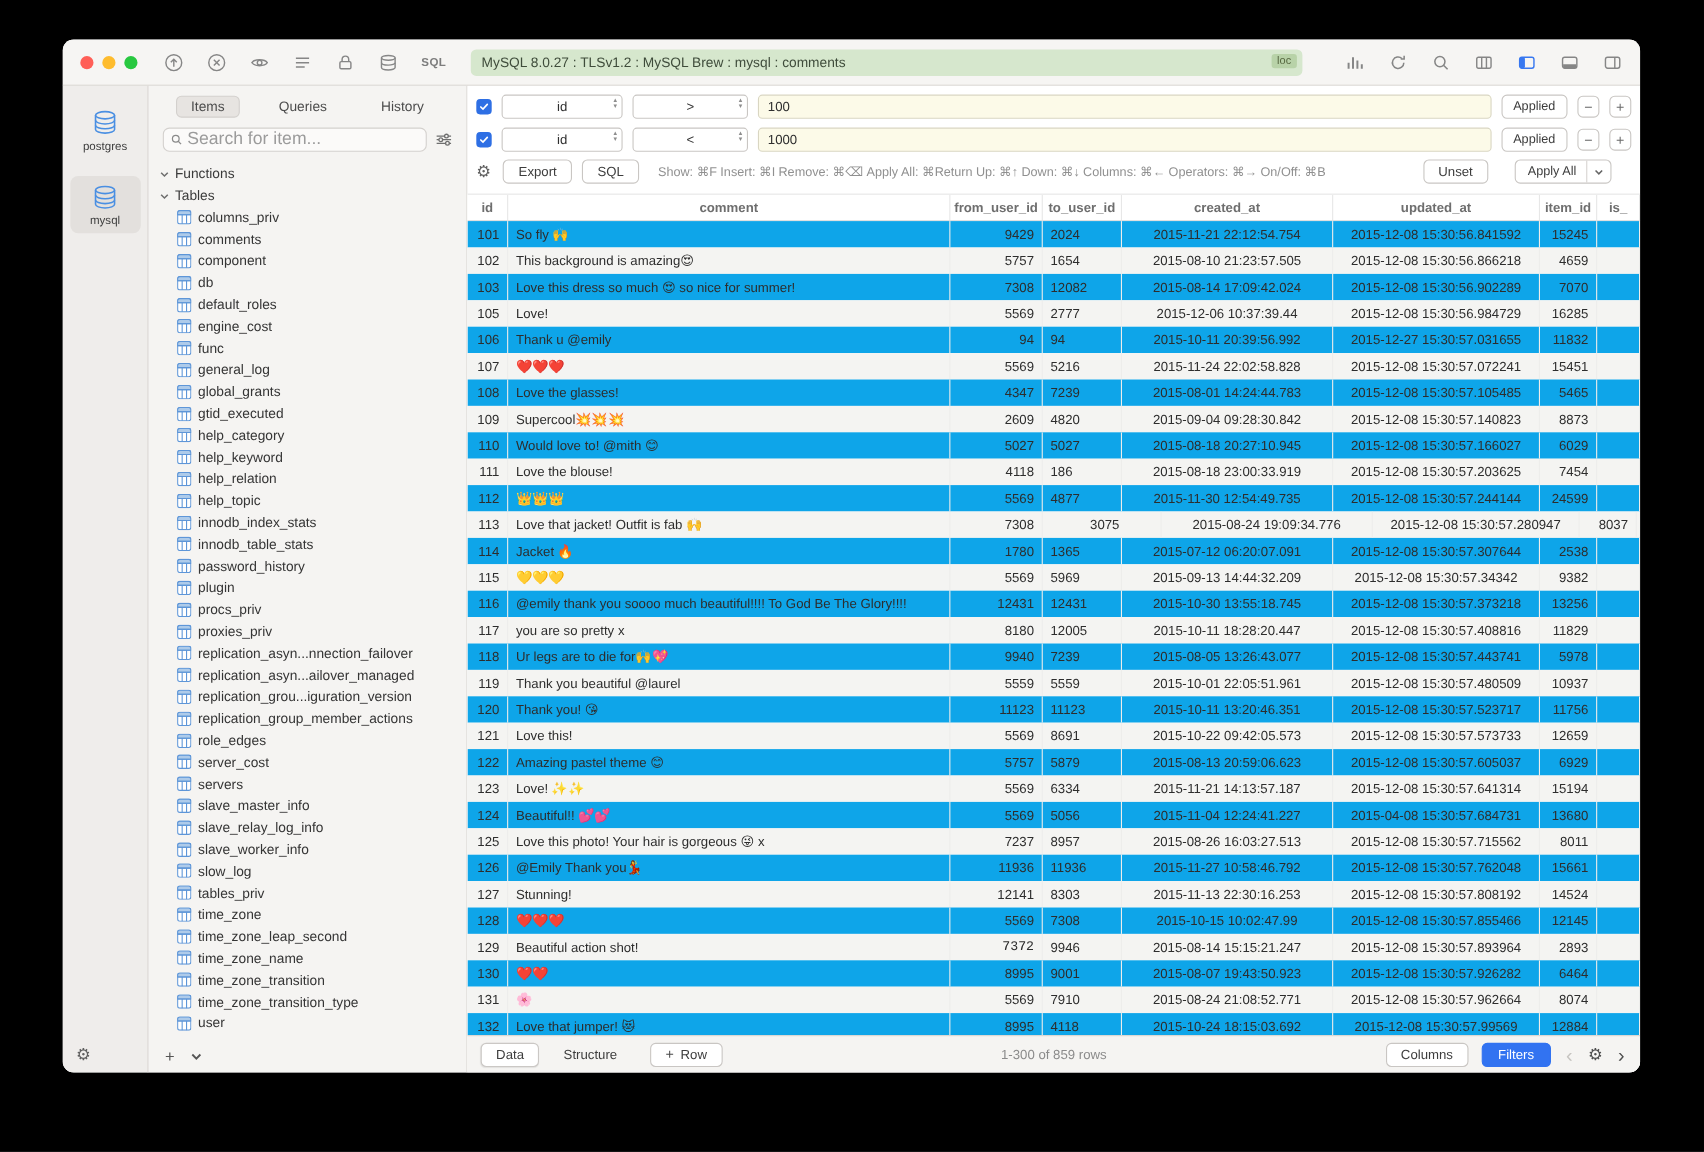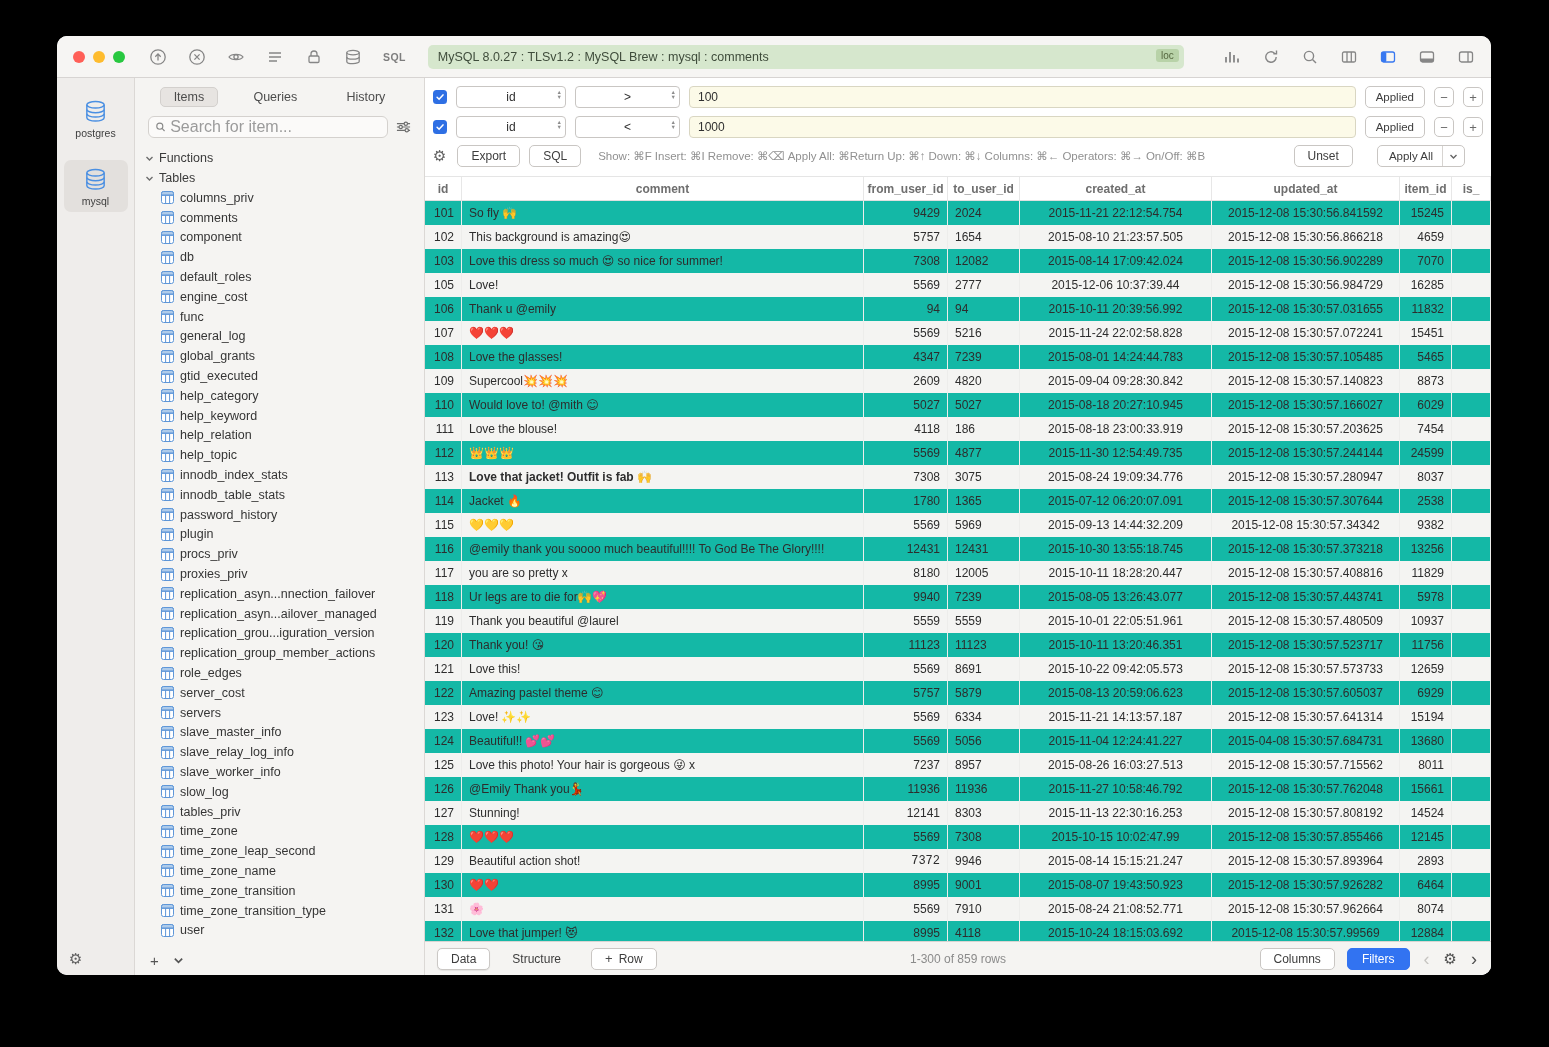--- a/index.html
+++ b/index.html
@@ -50,21 +50,21 @@
 .toolbar-gear{font-size:15px;color:#606060;margin-right:2px}
 .shortcuts{flex:1;display:flex;gap:3px;overflow:hidden;font-size:11.5px;color:#909090;white-space:nowrap;margin-left:8px}
 .unset{margin-left:auto}
 .applyall{display:flex;align-items:center;padding:0;margin-left:15px}
 .applyall .lab{padding:0 9px 0 11px}
 .applyall .sep{width:1px;height:20px;background:#d7d4d1}
 .applyall .chev{padding:0 6px;color:#666;display:flex;align-items:center}
 .grid-header{margin-top:9px;height:25px;flex:0 0 25px;display:flex;border-top:1px solid #e5e5e5;border-bottom:1px solid #e0e0e0;background:#fff;overflow:hidden}
 .hcell{display:flex;align-items:center;justify-content:center;font-size:12px;font-weight:bold;color:#6e6e6e;border-right:1px solid #e7e7e7;overflow:hidden;white-space:nowrap;flex-shrink:0}
 .grid-body{flex:1;overflow:hidden}
-.trow{height:24px;display:flex;background:#14b8a6;overflow:hidden}
+.trow{height:24px;display:flex;background:#0ea5e9;overflow:hidden}
 .trow.alt{background:#f4f4f2}
 .tcell{display:flex;align-items:center;font-size:12px;color:#2d2d2d;border-right:1px solid #ededeb;overflow:hidden;white-space:nowrap;padding:0 7px;flex-shrink:0}
 .a-right{justify-content:flex-end}.a-center{justify-content:center}.a-left{justify-content:flex-start}
 .bottombar{height:34px;flex:0 0 34px;background:#f5f4f2;border-top:1px solid #d8d5d2;display:flex;align-items:center;padding:0 12px;position:relative}
 .bb-left{display:flex;align-items:center;gap:8px}
 .seg{height:22px;display:flex;align-items:center;font-size:12px;color:#3d3d3d;padding:0 13px;border:1px solid transparent;border-radius:5px}
 .seg.active{background:#fff;border-color:#cbc8c5;box-shadow:0 .5px 1px rgba(0,0,0,.08)}
 .addrow{display:flex;align-items:center;gap:6px;margin-left:8px}
 .addrow .plus{font-size:13px;color:#4a4a4a}
 .bb-count{position:absolute;left:50%;transform:translateX(-50%);font-size:12px;color:#8b8b8b}
@@ -678,21 +678,21 @@
             <div class="tcell a-center" style="width: 188px;">2015-12-08 15:30:56.984729</div>
             <div class="tcell a-right" style="width: 52px;">16285</div>
             <div class="tcell a-left" style="flex: 1 1 0%;"></div>
           </div>
           <div class="trow">
             <div class="tcell a-right" style="width: 37px;">106</div>
             <div class="tcell a-left" style="width: 402px;">Thank u @emily</div>
             <div class="tcell a-right" style="width: 84px;">94</div>
             <div class="tcell a-left" style="width: 72px;">94</div>
             <div class="tcell a-center" style="width: 192px;">2015-10-11 20:39:56.992</div>
-            <div class="tcell a-center" style="width: 188px;">2015-12-08 15:30:57.031655</div>
+            <div class="tcell a-center" style="width: 188px;">2015-12-27 15:30:57.031655</div>
             <div class="tcell a-right" style="width: 52px;">11832</div>
             <div class="tcell a-left" style="flex: 1 1 0%;"></div>
           </div>
           <div class="trow alt">
             <div class="tcell a-right" style="width: 37px;">107</div>
             <div class="tcell a-left" style="width: 402px;">❤️❤️❤️</div>
             <div class="tcell a-right" style="width: 84px;">5569</div>
             <div class="tcell a-left" style="width: 72px;">5216</div>
             <div class="tcell a-center" style="width: 192px;">2015-11-24 22:02:58.828</div>
             <div class="tcell a-center" style="width: 188px;">2015-12-08 15:30:57.072241</div>
@@ -744,23 +744,23 @@
             <div class="tcell a-left" style="width: 402px;">👑👑👑</div>
             <div class="tcell a-right" style="width: 84px;">5569</div>
             <div class="tcell a-left" style="width: 72px;">4877</div>
             <div class="tcell a-center" style="width: 192px;">2015-11-30 12:54:49.735</div>
             <div class="tcell a-center" style="width: 188px;">2015-12-08 15:30:57.244144</div>
             <div class="tcell a-right" style="width: 52px;">24599</div>
             <div class="tcell a-left" style="flex: 1 1 0%;"></div>
           </div>
           <div class="trow alt">
             <div class="tcell a-right" style="width: 37px;">113</div>
-            <div class="tcell a-left" style="width: 402px; font-weight: bold;">Love that jacket! Outfit is fab 🙌</div>
+            <div class="tcell a-left" style="width: 402px;">Love that jacket! Outfit is fab 🙌</div>
             <div class="tcell a-right" style="width: 84px;">7308</div>
-            <div class="tcell a-left" style="width: 72px;">3075</div>
+            <div class="tcell a-left" style="width: 72px; margin-left: 36px;">3075</div>
             <div class="tcell a-center" style="width: 192px;">2015-08-24 19:09:34.776</div>
             <div class="tcell a-center" style="width: 188px;">2015-12-08 15:30:57.280947</div>
             <div class="tcell a-right" style="width: 52px;">8037</div>
             <div class="tcell a-left" style="flex: 1 1 0%;"></div>
           </div>
           <div class="trow">
             <div class="tcell a-right" style="width: 37px;">114</div>
             <div class="tcell a-left" style="width: 402px;">Jacket 🔥</div>
             <div class="tcell a-right" style="width: 84px;">1780</div>
             <div class="tcell a-left" style="width: 72px;">1365</div>

